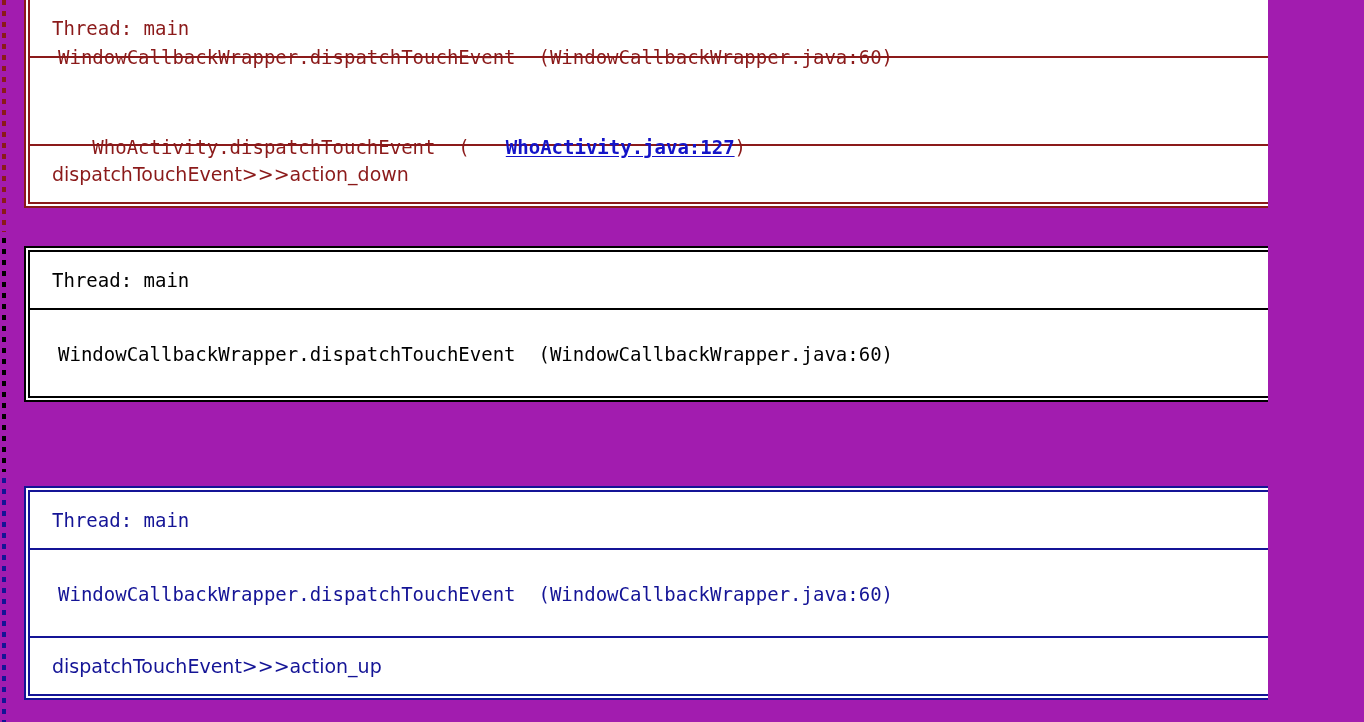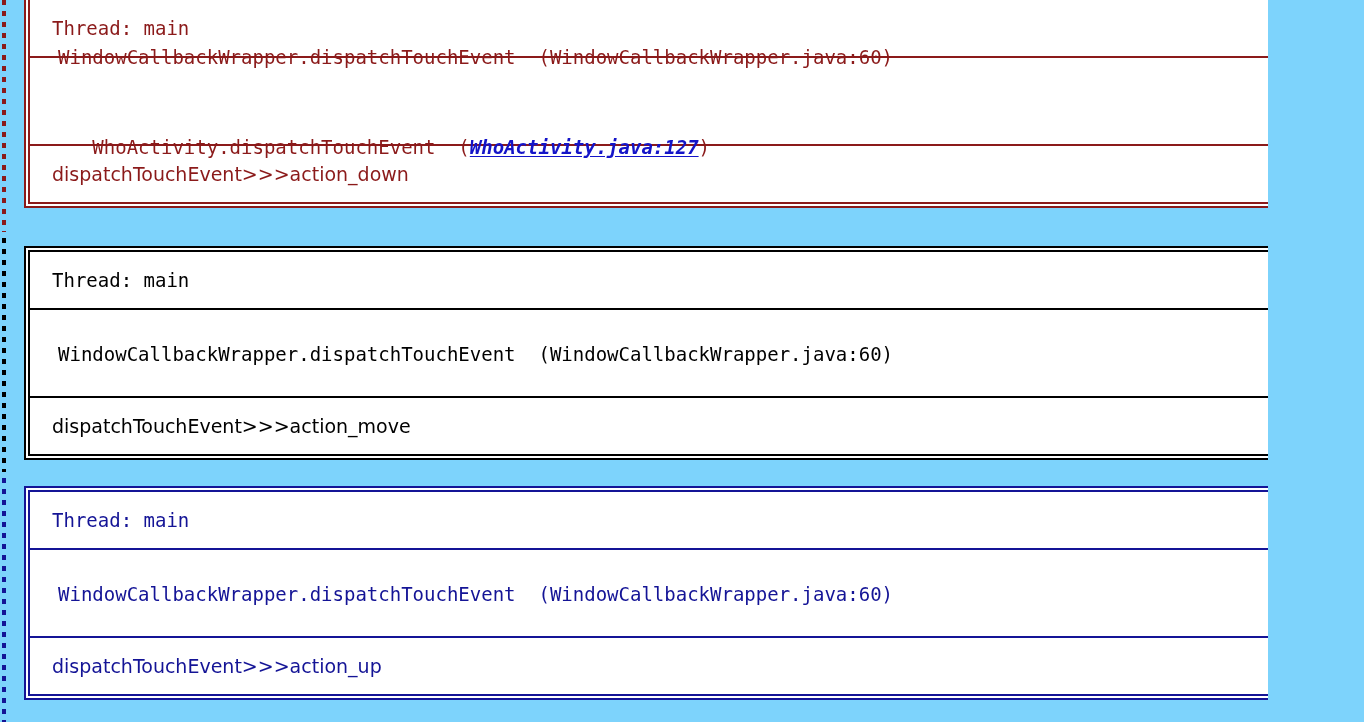--- a/index.html
+++ b/index.html
@@ -12,21 +12,21 @@
     height: 722px;
     overflow: hidden;
     font-family: "DejaVu Sans", sans-serif;
     -webkit-font-smoothing: antialiased;
   }
 
   #stage {
     position: relative;
     width: 1364px;
     height: 722px;
-    background: #7dd3fc;
+    background: #a21caf;
   }
 
   
   .gutter-rail {
     position: absolute;
     left: 2px;
     width: 4px;
     background-image: repeating-linear-gradient(
         to bottom,
         currentColor 0px,
@@ -84,25 +84,25 @@
   }
   .trace-block {
     display: block;
   }
   .trace-line {
     display: block;
     white-space: pre;
   }
   .src-link {
     color: #1414c8;
-    font-style: italic;
     font-weight: bold;
     text-decoration: underline;
     text-underline-offset: 2px;
     cursor: pointer;
+    margin-left: 36px;
   }
 </style>
 </head>
 <body>
 
 <div id="stage">
 
   <div class="gutter-rail" style="top:0px;height:232px;color:#8b1a1a;"></div>
   <div class="gutter-rail" style="top:238px;height:234px;color:#000000;"></div>
   <div class="gutter-rail" style="top:478px;height:244px;color:#141496;"></div>
@@ -134,23 +134,20 @@
       <div class="log-row row-thread">
         <span class="mono" style="color:#000000;">Thread: main</span>
       </div>
 
       <div class="log-row row-trace row-sep" style="border-top-color:#000000;">
         <span class="trace-block mono" style="color:#000000;">
           <span class="trace-line">WindowCallbackWrapper.dispatchTouchEvent  (WindowCallbackWrapper.java:60)</span>
         </span>
       </div>
 
-      <div class="log-row row-action row-sep" style="border-top-color:#000000;">
-        <span class="sans" style="color:#000000;">dispatchTouchEvent&gt;&gt;&gt;action_move</span>
-      </div>
 
     </div>
   </div>
 
   <div class="log-card" style="top:486px;border-color:#141496;">
     <div class="log-card-inner" style="border-color:#141496;">
 
       <div class="log-row row-thread">
         <span class="mono" style="color:#141496;">Thread: main</span>
       </div>

